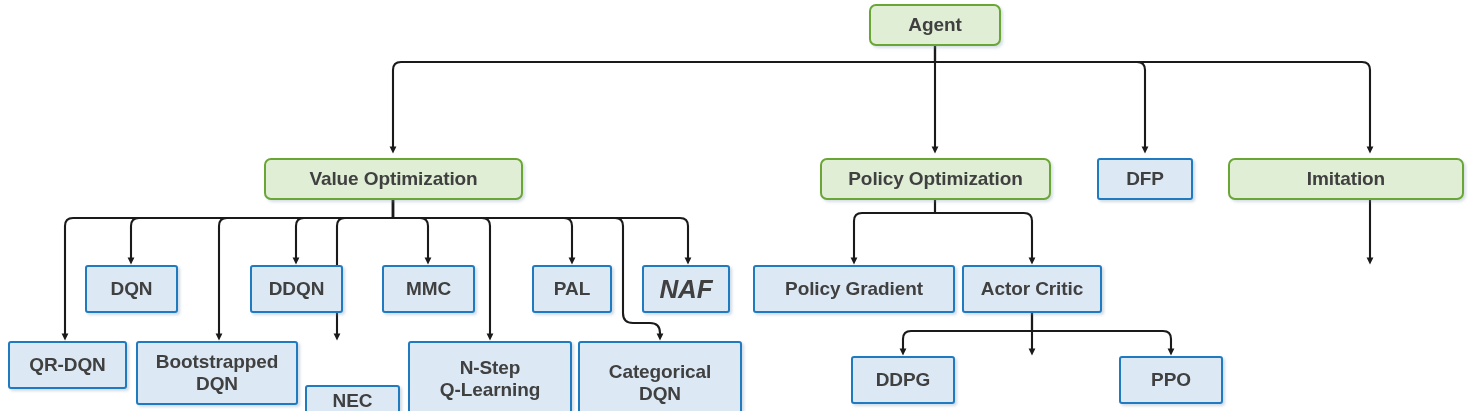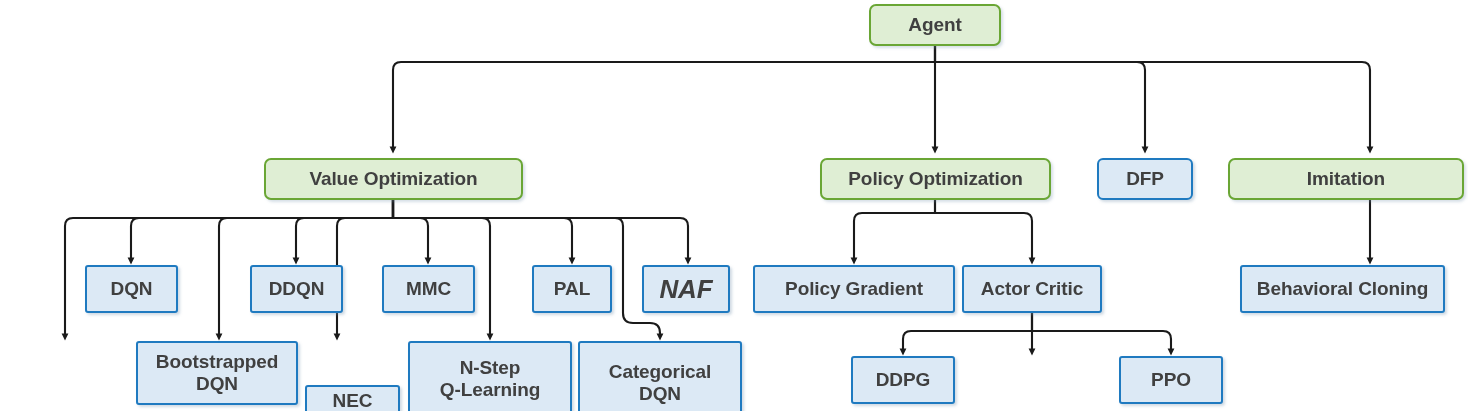--- a/index.html
+++ b/index.html
@@ -102,21 +102,21 @@
   </div>
 
   <div class="node node-green" style="left:264px; top:158px; width:259px; height:42px; font-size:19px;">
     <span class="node-label">Value Optimization</span>
   </div>
 
   <div class="node node-green" style="left:820px; top:158px; width:231px; height:42px; font-size:19px;">
     <span class="node-label">Policy Optimization</span>
   </div>
 
-  <div class="node node-blue" style="left:1097px; top:158px; width:96px; height:42px; font-size:19px;border-radius:6px;">
+  <div class="node node-blue" style="left:1097px; top:158px; width:96px; height:42px; font-size:19px;">
     <span class="node-label">DFP</span>
   </div>
 
   <div class="node node-green" style="left:1228px; top:158px; width:236px; height:42px; font-size:19px;">
     <span class="node-label">Imitation</span>
   </div>
 
   <div class="node node-blue" style="left:85px; top:265px; width:93px; height:48px; font-size:19px;">
     <span class="node-label">DQN</span>
   </div>
@@ -138,24 +138,24 @@
   </div>
 
   <div class="node node-blue" style="left:753px; top:265px; width:202px; height:48px; font-size:19px;">
     <span class="node-label">Policy Gradient</span>
   </div>
 
   <div class="node node-blue" style="left:962px; top:265px; width:140px; height:48px; font-size:19px;">
     <span class="node-label">Actor Critic</span>
   </div>
 
-  <div class="node node-blue" style="left:1240px; top:265px; width:205px; height:48px; font-size:19px;">
-    <span class="node-label">Behavioral Cloning</span>
+
+  <div class="node node-blue" style="left:8px; top:341px; width:119px; height:48px; font-size:19px;">
+    <span class="node-label">QR-DQN</span>
   </div>
-
 
   <div class="node node-blue" style="left:136px; top:341px; width:162px; height:64px; font-size:19px;">
     <span class="node-label">Bootstrapped
 DQN</span>
   </div>
 
   <div class="node node-blue" style="left:305px; top:341px; width:95px; height:32px; font-size:19px;margin-top:44px;">
     <span class="node-label">NEC</span>
   </div>
 

